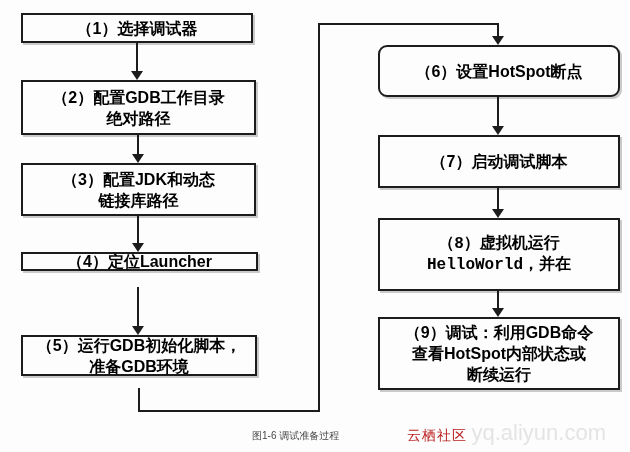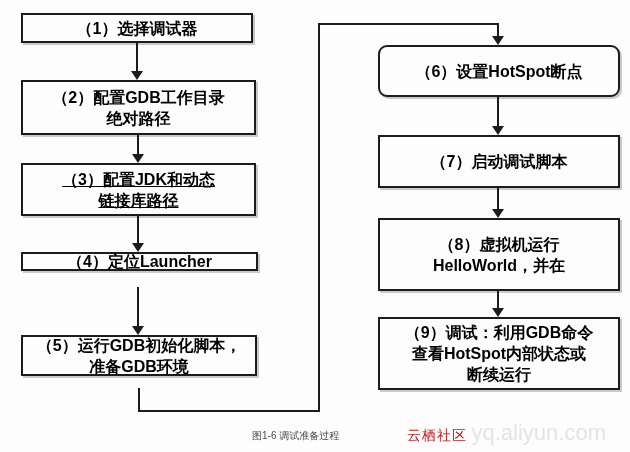--- a/index.html
+++ b/index.html
@@ -26,27 +26,27 @@
     text-align:center;
     font-weight:bold;
     font-size:16px;
     line-height:21px;
     color:#000;
     box-sizing:border-box;
   }
   
   .b1{left:21px;top:13px;width:232px;height:30px;}
   .b2{left:21px;top:80px;width:235px;height:55px;align-items:center;}
-  .b3{left:21px;top:163px;width:235px;height:53px;text-decoration:underline;}
+  .b3{left:21px;top:163px;width:235px;height:53px;}
   .b4{left:21px;top:252px;width:237px;height:19px;}
   .b5{left:21px;top:335px;width:236px;height:41px;}
   
   .b6{left:378px;top:45px;width:242px;height:52px;border-radius:9px;}
   .b7{left:378px;top:135px;width:242px;height:53px;}
-  .b8{left:378px;top:218px;width:242px;height:73px;}
+  .b8{left:378px;top:218px;width:242px;height:73px;font-family:Liberation Mono, monospace;}
   .b9{left:378px;top:317px;width:242px;height:73px;}
 
   .stem{position:absolute;background:#1c1c1c;}
   .head{
     position:absolute;width:0;height:0;
     border-left:6px solid transparent;
     border-right:6px solid transparent;
     border-top:9px solid #1c1c1c;
   }
 

